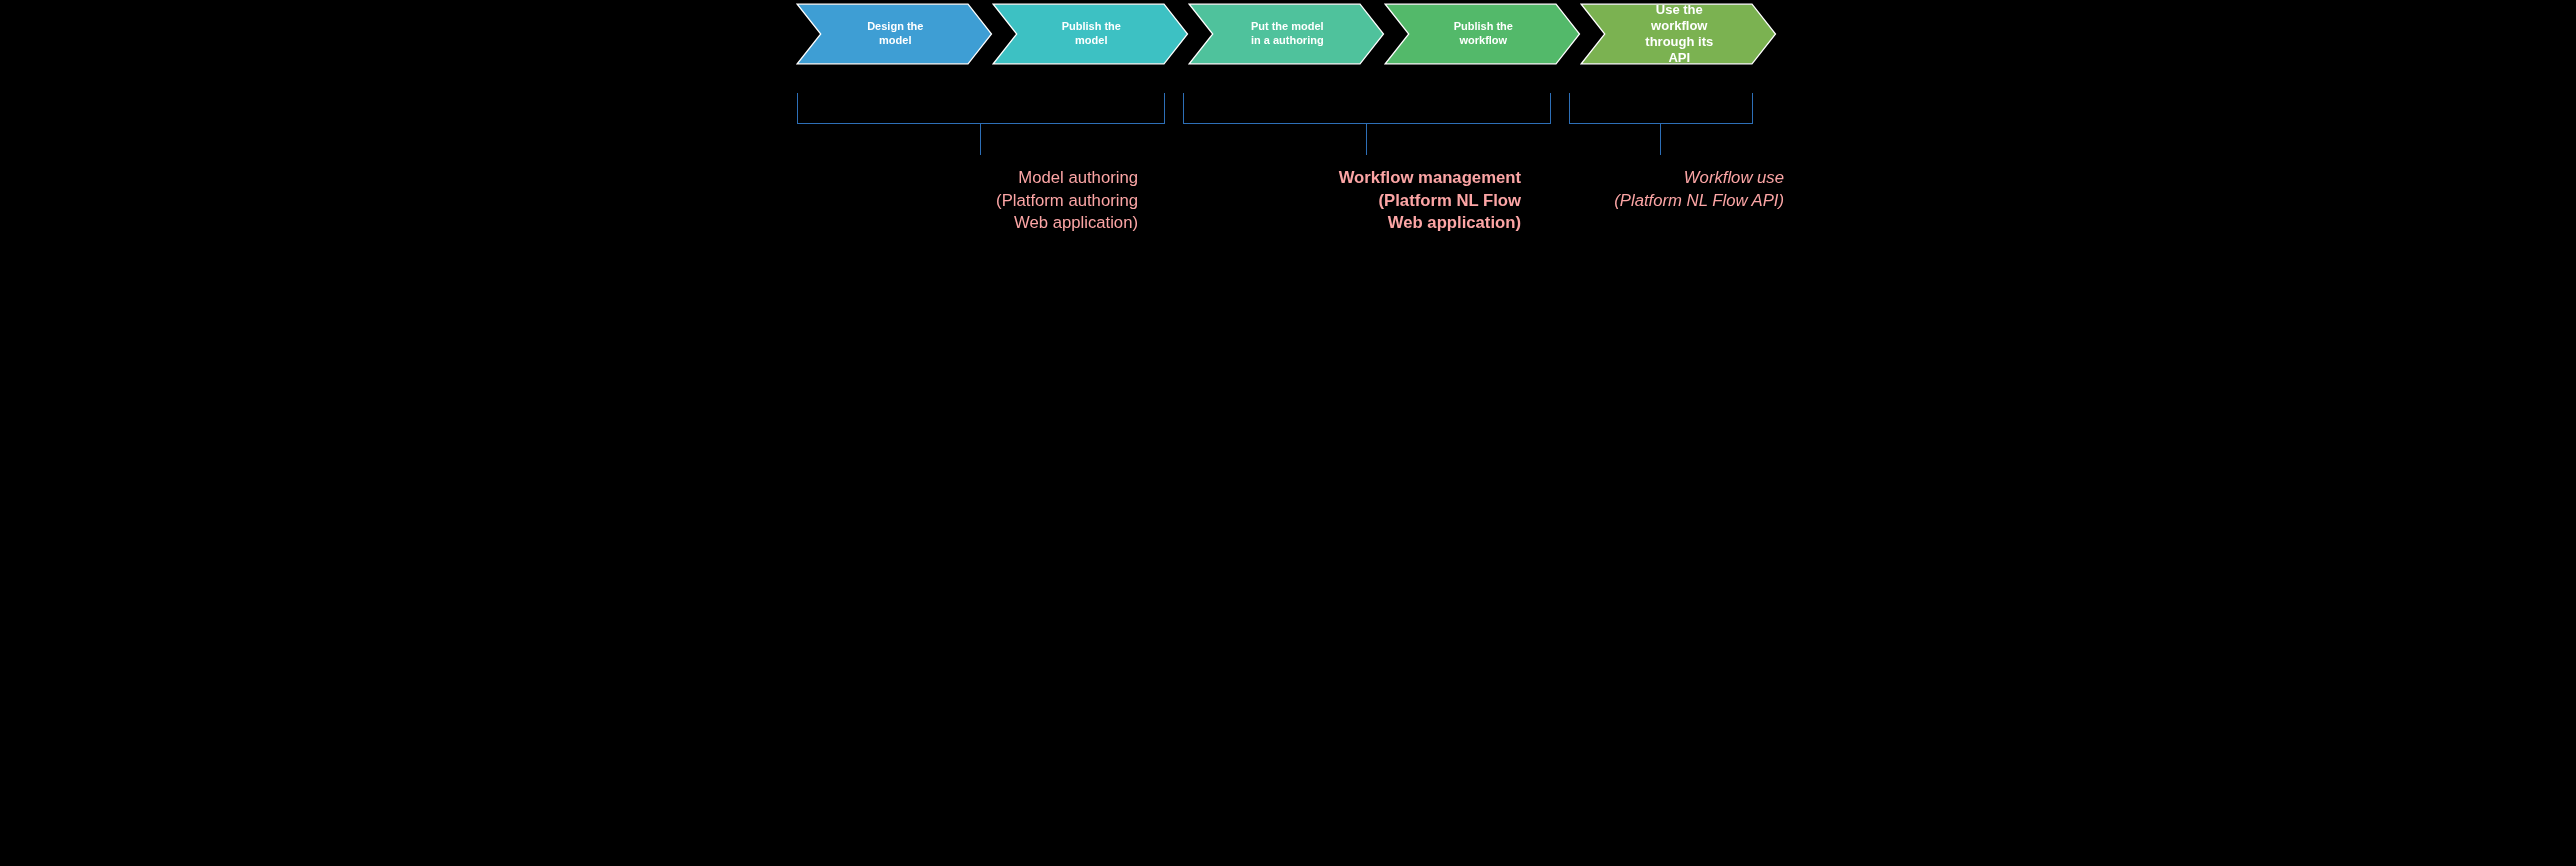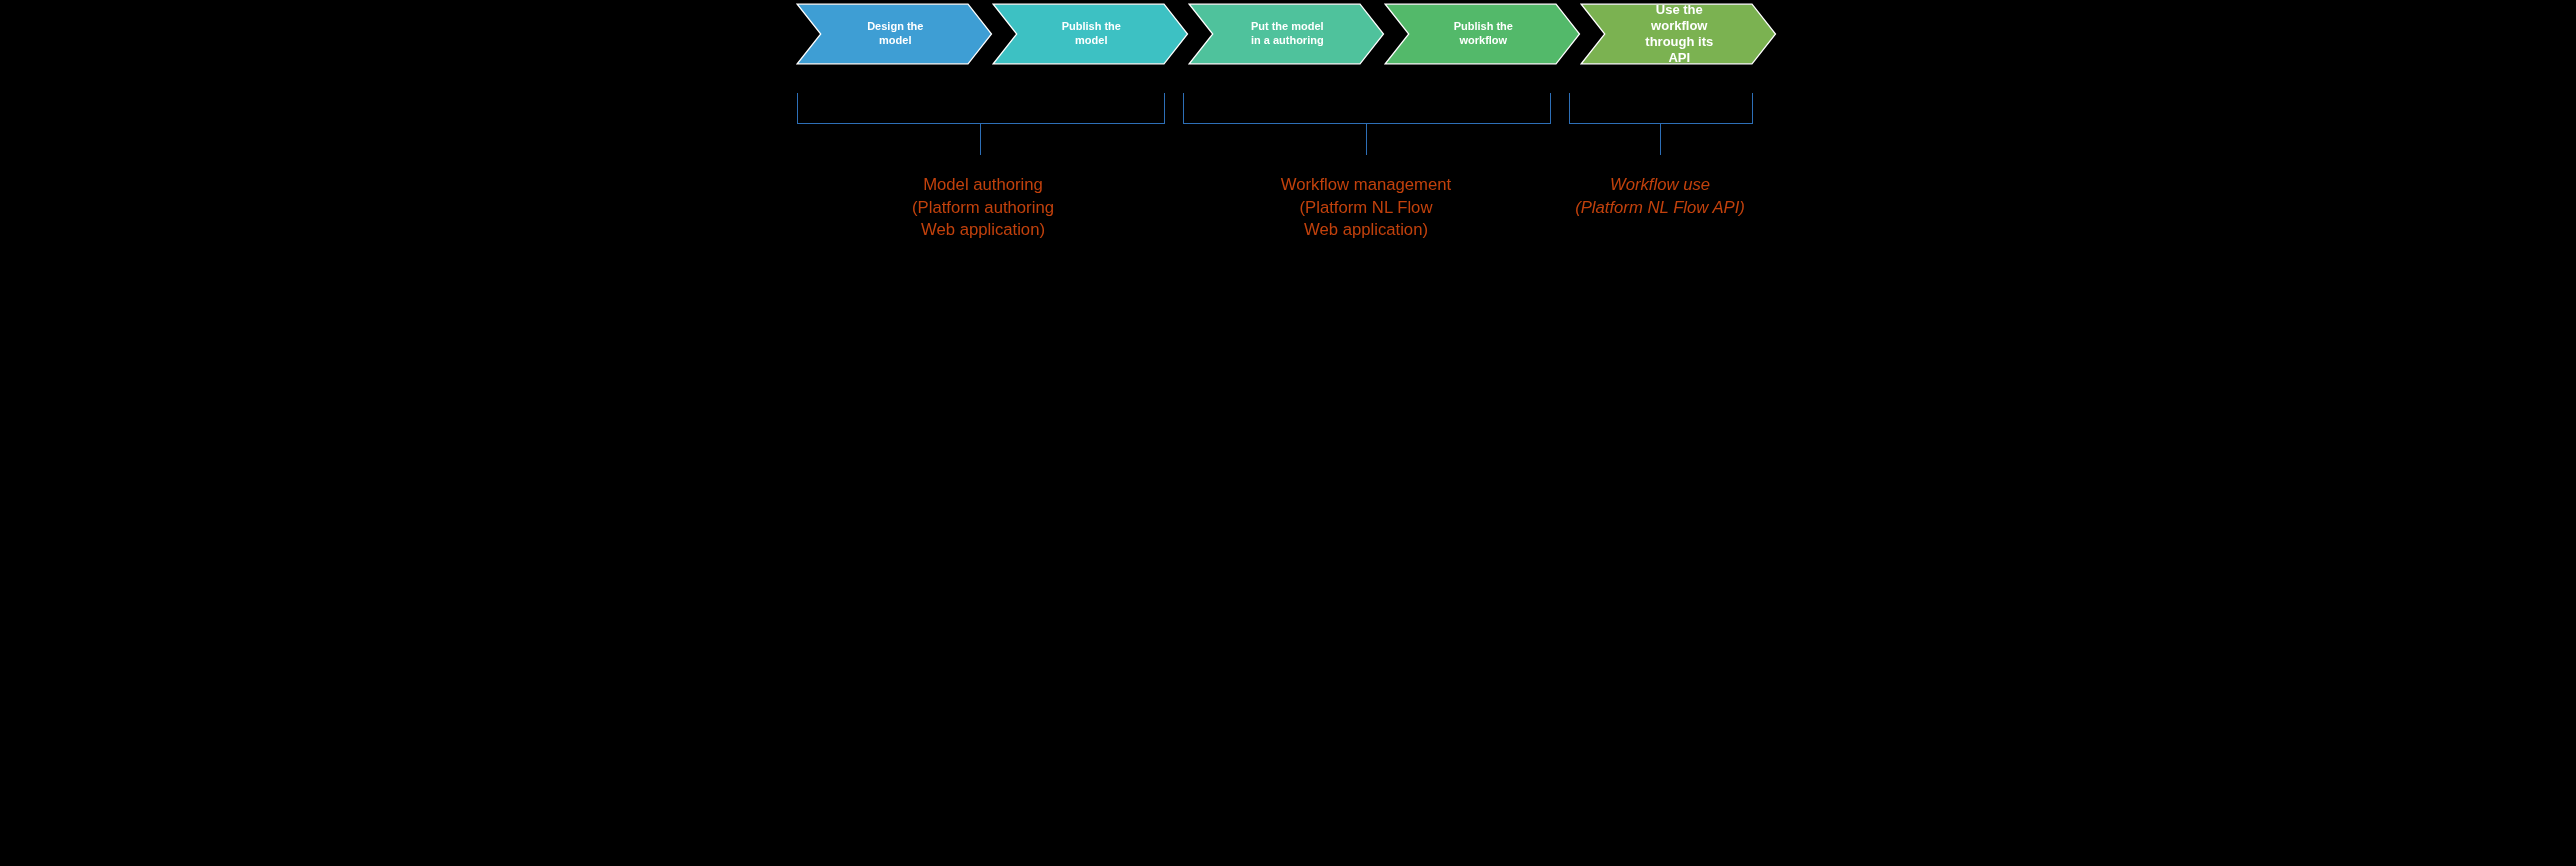--- a/index.html
+++ b/index.html
@@ -5,22 +5,22 @@
   html,body{margin:0;padding:0;background:#000;font-family:"Avenir Next","Segoe UI",Arial,sans-serif;}
   .stage{position:relative;width:992px;height:335px;margin:0 auto;background:#000;}
   
   .chevrons{position:absolute;left:4.3px;top:3.1px;width:983px;height:62px;}
   .chev{position:absolute;top:0;height:62px;}
   .chev svg{position:absolute;top:0;left:0;width:100%;height:100%;}
   .chev .lbl{position:absolute;top:0;left:18.6px;right:18.6px;height:62px;display:flex;align-items:center;justify-content:center;text-align:center;color:#fff;font-size:11px;font-weight:600;line-height:1.25;white-space:pre-line;}
   
   .bracket{position:absolute;}
   .bkline{position:absolute;background:#2d6fb7;}
-  .blabel{position:absolute;color:#c2410c;text-align:center;font-size:16.7px;line-height:1.35;white-space:pre-line;margin-top:7px;}
-  .bold{font-weight:400;}
+  .blabel{position:absolute;color:#fca5a5;text-align:right;font-size:16.7px;line-height:1.35;white-space:pre-line;}
+  .bold{font-weight:700;}
 </style>
 </head>
 <body>
 
 <div class="stage">
 
   <div class="chevrons">
 
     <div class="chev" style="left:0;width:198px;text-decoration:underline;">
       <svg viewBox="0 0 320 100" preserveAspectRatio="none">

